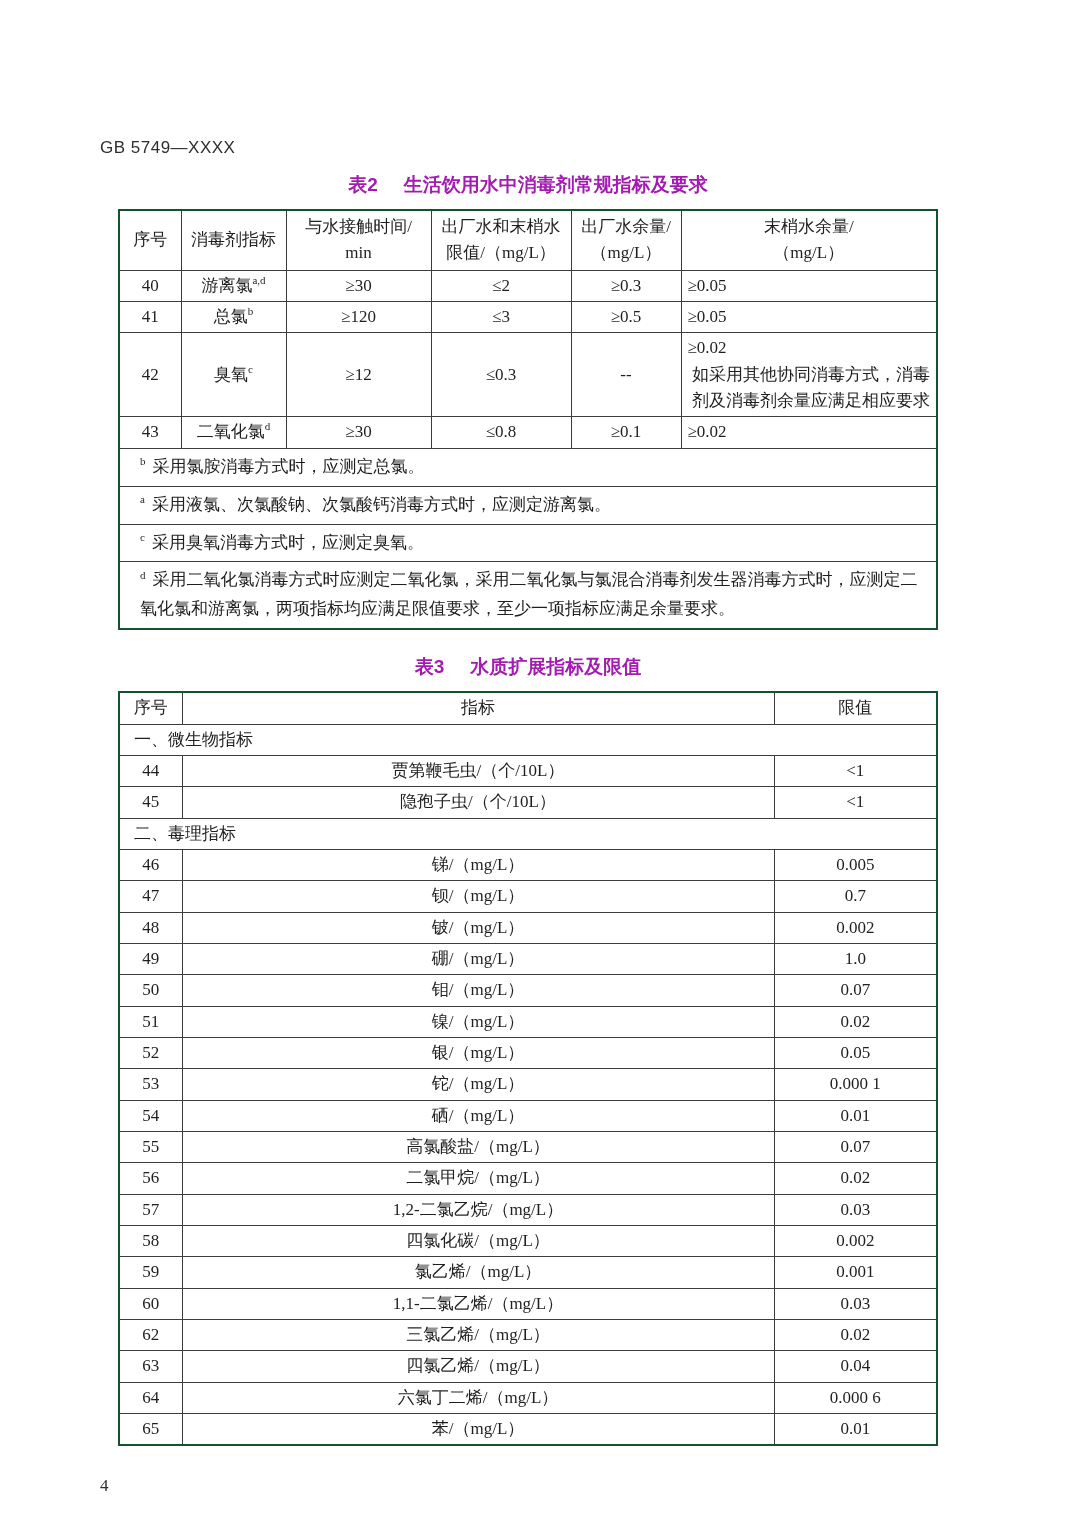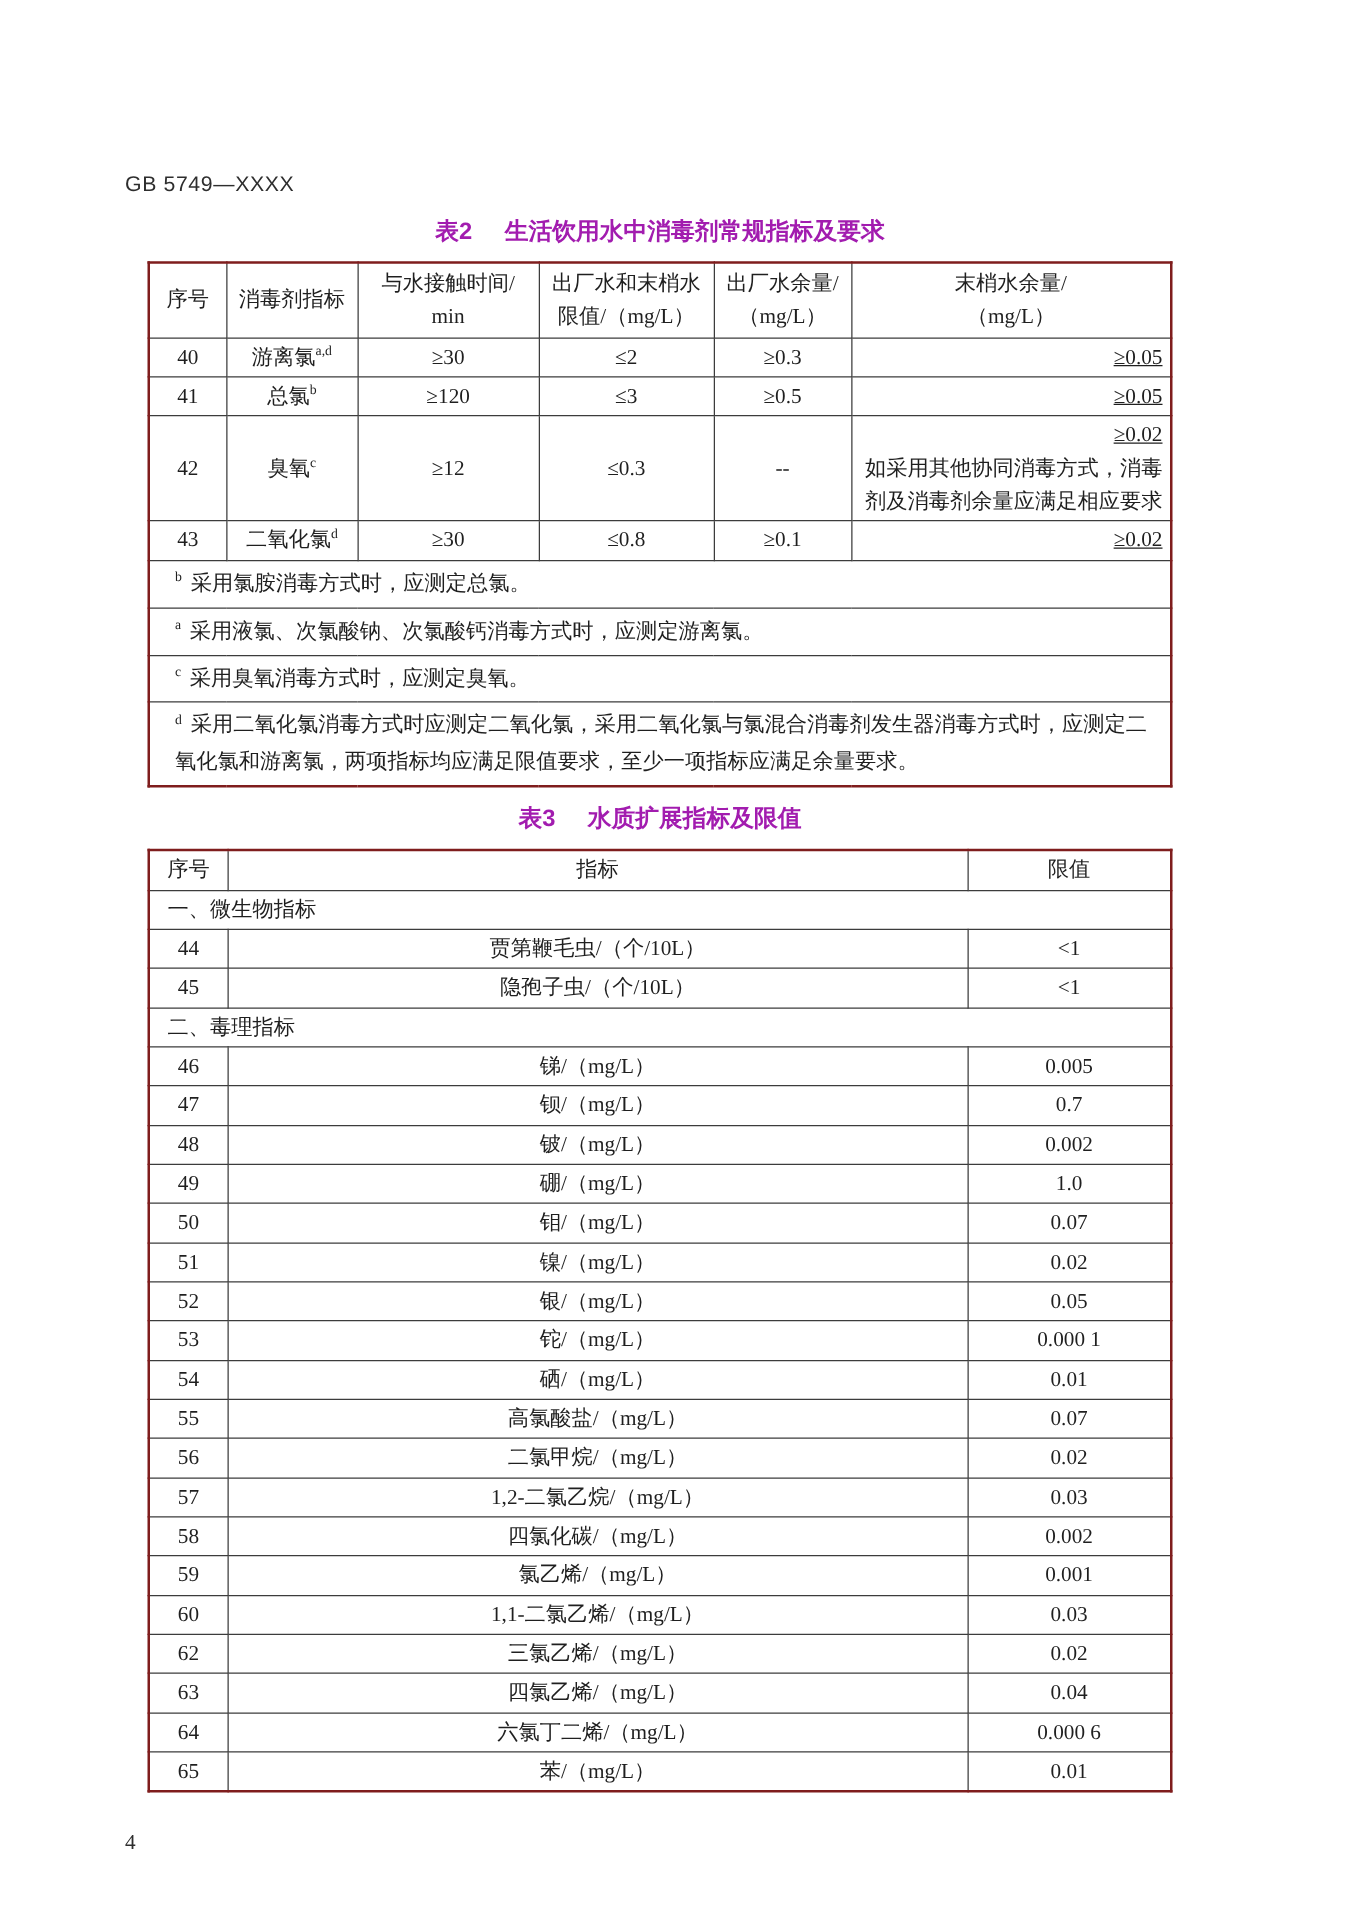--- a/index.html
+++ b/index.html
@@ -22,40 +22,40 @@
   }
   .table-title {
     text-align: center;
     font-family: "Liberation Sans", "DejaVu Sans", sans-serif;
     font-weight: bold;
     font-size: 19px;
     margin: 14px 0 11px;
     color: #a21caf;
   }
   .title-label { margin-right: 26px; }
-  .t3-title { margin-top: 12px; }
+  .t3-title { margin-top: 24px; }
   .gb-table {
     width: 100%;
     border-collapse: collapse;
     table-layout: fixed;
     font-size: 17px;
-    border: 2px solid #7f1d1d;
+    border: 2px solid #14532d;
   }
   .gb-table th, .gb-table td {
     border: 1px solid #3c3c3c;
     vertical-align: middle;
     text-align: center;
     padding: 2px 6px;
     line-height: 1.55;
     font-weight: normal;
   }
   .hl { display: block; }
   .t2 thead th { padding: 3px 4px; }
   .c-terminal { padding: 2px 9px; }
-  .term-val { text-align: right; text-decoration: underline; }
+  .term-val { text-align: left; }
   .term-note { text-align: right; }
   .sup { font-size: 11px; vertical-align: super; line-height: 1; }
   .fn-row td { text-align: left; padding: 4px 10px 4px 20px; line-height: 1.7; }
   .fn-sup { margin-right: 7px; }
   .sec-row td { text-align: left; padding-left: 14px; }
   .c-indicator { text-align: left; padding-left: 15px; margin-top: 28px; }
   .t3 th, .t3 td { height: 29px; }
   .page-num { margin: 30px 0 0 -18px; font-size: 17px; color: #2e2e2e; }
 </style>
 </head>

